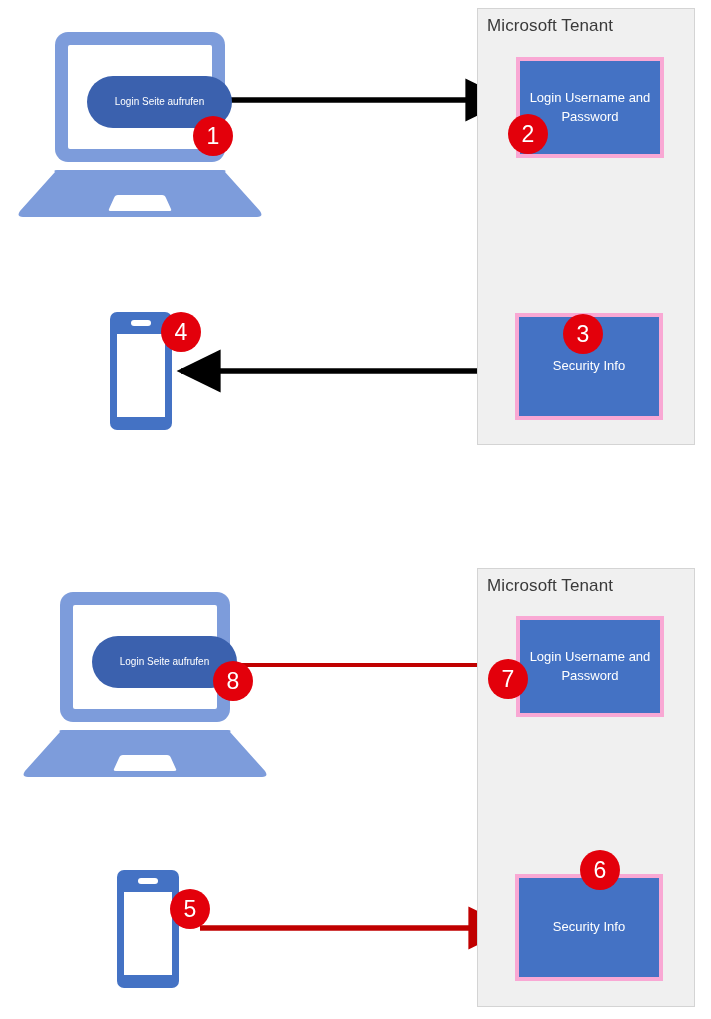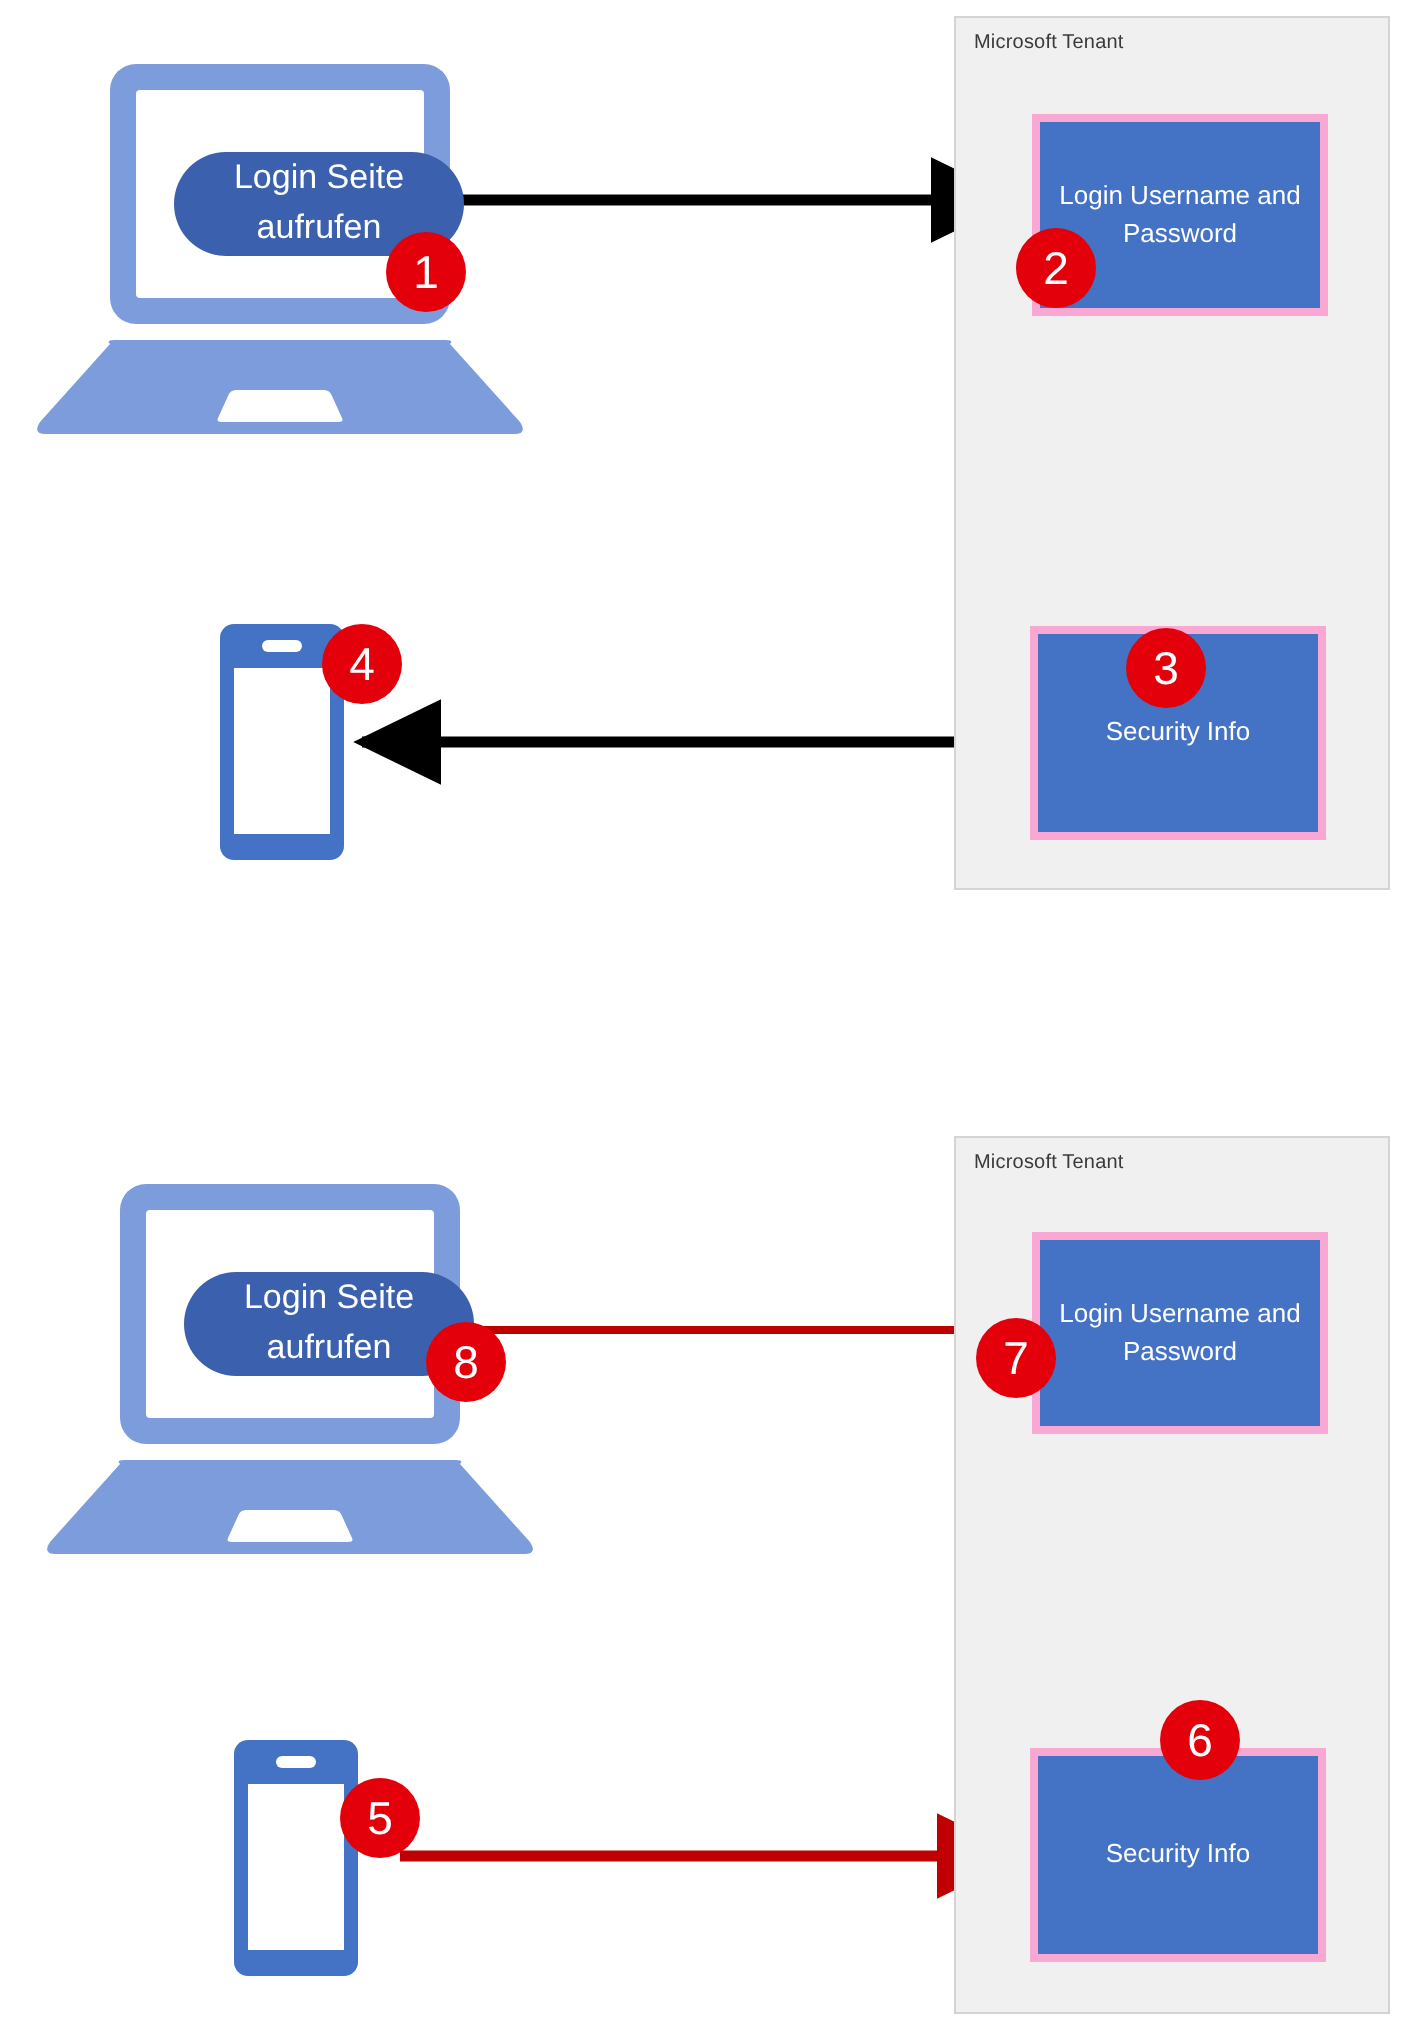--- a/index.html
+++ b/index.html
@@ -31,21 +31,21 @@
   .tenant-panel {
     position: absolute;
     background: #F0F0F0;
     border: 1px solid #D4D4D4;
     box-sizing: border-box;
   }
   .tenant-label {
     position: absolute;
     left: 9px;
     top: 7px;
-    font-size: 10px;
+    font-size: 17px;
     color: #3A3A3A;
     white-space: nowrap;
     letter-spacing: 0.1px;
   }
 
   
   .proc-box {
     position: absolute;
     background: #4472C4;
     border: 4px solid #f9a8d4;
@@ -96,21 +96,21 @@
     top: 44px;
     width: 145px;
     height: 52px;
     background: #3B61AE;
     border-radius: 26px;
     display: flex;
     align-items: center;
     justify-content: center;
     text-align: center;
     color: #FFFFFF;
-    font-size: 17px;
+    font-size: 10px;
     line-height: 1.45;
   }
 
   
   .phone {
     position: absolute;
     width: 62px;
     height: 118px;
     background: #4472C4;
     border-radius: 7px;

